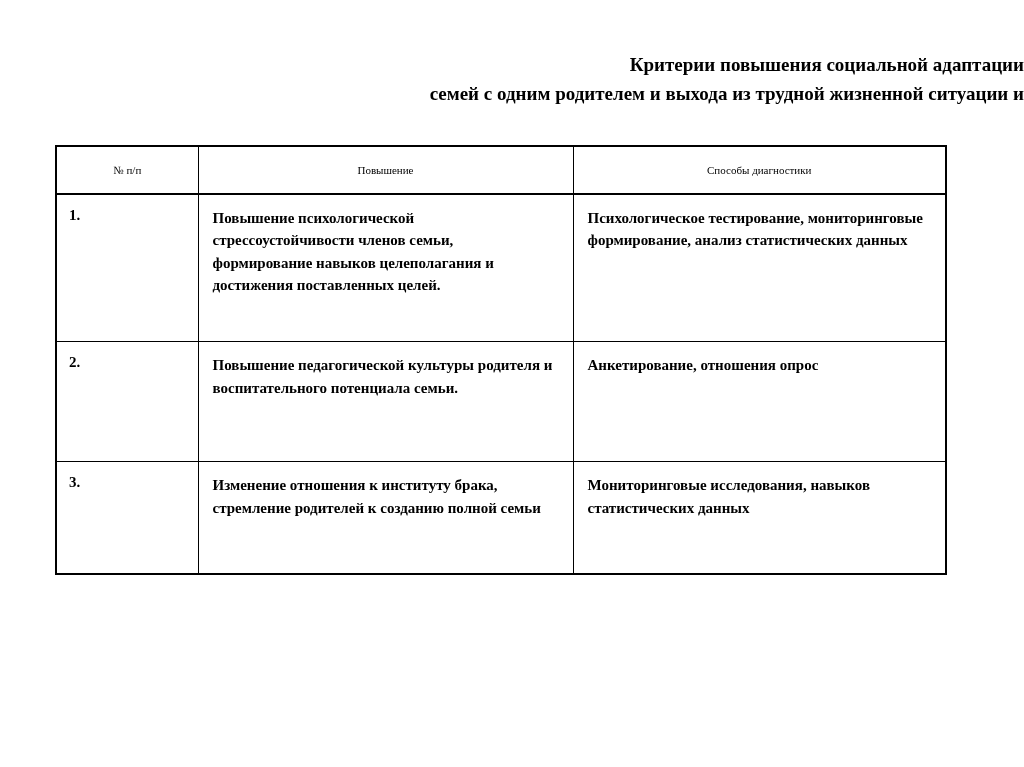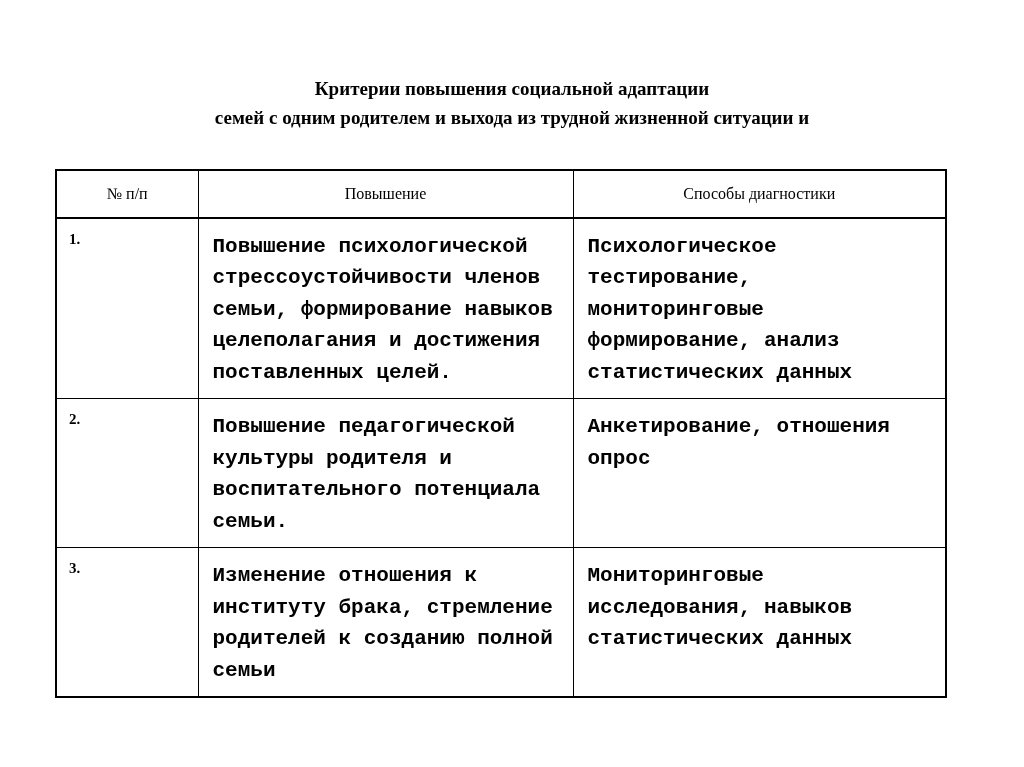--- a/index.html
+++ b/index.html
@@ -14,26 +14,25 @@
   }
 
   .slide {
     width: 1024px;
     height: 767px;
     padding-top: 50px;
     background: #ffffff;
   }
 
   .title {
-    text-align: center;
+    text-align: right;
     font-weight: bold;
     font-size: 19px;
     line-height: 1.55;
     color: #000000;
-    margin-top: 24px;
   }
 
   .table-wrap {
     margin: 36px 0 0 55px;
   }
 
   table.criteria-table {
     border-collapse: collapse;
     width: 890px;
     table-layout: fixed;
@@ -42,44 +41,43 @@
 
   table.criteria-table th,
   table.criteria-table td {
     border: 1px solid #000000;
     vertical-align: top;
     text-align: left;
   }
 
   table.criteria-table th {
     font-weight: normal;
-    font-size: 16px;
+    font-size: 11px;
     text-align: center;
     vertical-align: middle;
     height: 48px;
     border-bottom: 2px solid #000000;
     padding: 6px 10px;
   }
 
   col.col-num  { width: 142px; }
   col.col-crit { width: 375px; }
   col.col-diag { width: 373px; }
 
   td.cell-num {
     font-weight: bold;
     font-size: 15px;
     padding: 12px 10px 10px 12px;
   }
 
   td.cell-text {
     font-weight: bold;
-    font-size: 21px;
+    font-size: 15px;
     line-height: 1.5;
     padding: 12px 18px 10px 14px;
-    font-family: Liberation Mono, monospace;
   }
 
   tr.row-1 td { height: 148px; }
   tr.row-2 td { height: 120px; }
   tr.row-3 td { height: 112px; }
 </style>
 </head>
 <body>
 
 <div class="slide">

